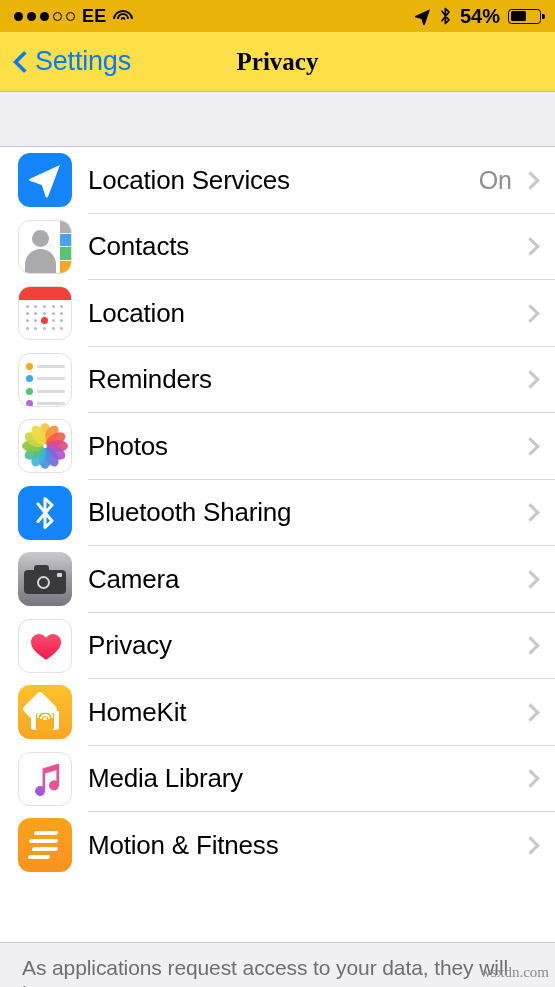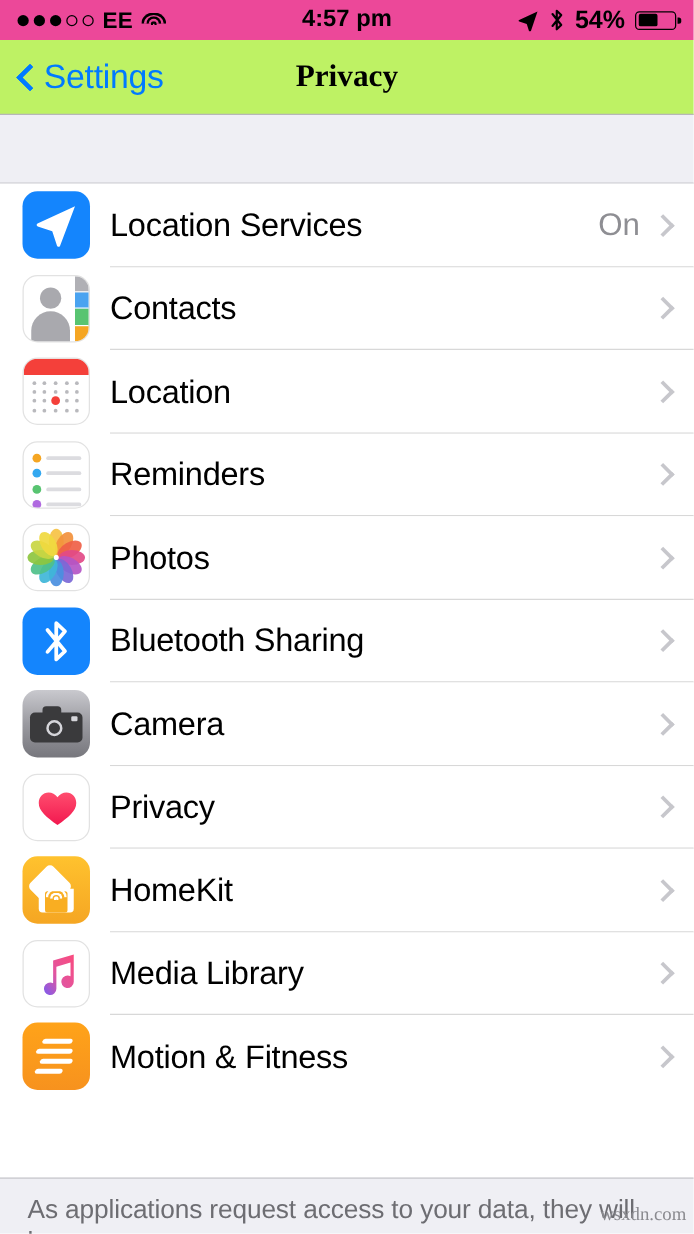--- a/index.html
+++ b/index.html
@@ -7,21 +7,21 @@
     width:555px; height:987px;
     background:#ffffff;
     font-family:"Liberation Sans", sans-serif;
     -webkit-font-smoothing:antialiased;
     overflow:hidden;
   }
   #screen { position:relative; width:555px; height:987px; background:#ffffff; }
 
   
   .statusbar {
-    position:relative; height:32px; background:#ec4899;
+    position:relative; height:32px; background:#eab308;
     display:flex; align-items:center; padding:0 14px;
     font-size:19px; font-weight:bold; color:#000;
   }
   .sb-left { display:flex; align-items:center; gap:7px; }
   .dots { display:flex; align-items:center; gap:4px; }
   .dot { width:9px; height:9px; border-radius:50%; }
   .dot.on { background:#000; }
   .dot.off { background:transparent; border:1.4px solid #000; }
   .carrier { font-size:18px; font-weight:bold; letter-spacing:.2px; }
   .wifi { position:relative; width:20px; height:15px; }
@@ -36,21 +36,21 @@
   .sb-right { margin-left:auto; display:flex; align-items:center; gap:8px; z-index:2; }
   .batt-pct { font-size:20px; font-weight:bold; }
   .batt { position:relative; width:33px; height:15px; }
   .batt-body { position:absolute; inset:0; border:1.6px solid #000; border-radius:3.5px; }
   .batt-fill { position:absolute; top:2.6px; left:2.6px; bottom:2.6px; background:#000; border-radius:1.5px; }
   .batt-cap { position:absolute; right:-3.5px; top:5px; width:2.6px; height:5px;
               background:#000; border-radius:0 2px 2px 0; }
 
   
   .navbar {
-    position:relative; height:60px; background:#bef264;
+    position:relative; height:60px; background:#fde047;
     border-bottom:1px solid #b7b7b7;
     display:flex; align-items:center; padding:0 10px;
   }
   .back { display:flex; align-items:center; gap:3px; cursor:pointer; }
   .back-chev { width:16px; height:16px; border-left:4px solid #007aff;
                border-bottom:4px solid #007aff; transform:rotate(45deg);
                margin-left:6px; border-radius:1px; }
   .back-label { color:#007aff; font-size:27px; letter-spacing:-.2px; }
   .nav-title { position:absolute; left:0; right:0; text-align:center;
                font-size:25px; font-weight:bold; color:#000; pointer-events:none;font-family:Liberation Serif, serif; }
@@ -176,21 +176,20 @@
         <span class="dot off"></span>
           <span class="dot off"></span>
       </div>
       <span class="carrier">EE</span>
       <span class="wifi">
           <i></i>
           <i></i>
           <i></i>
         </span>
     </div>
-    <div class="sb-center">4:57 pm</div>
     <div class="sb-right">
       <svg width="17" height="17" viewBox="0 0 17 17">
         <path d="M16 1.2 1.3 7.9c-.6.3-.5 1.1.1 1.3l6 1.9 1.9 6c.2.6 1 .7 1.3.1z" fill="#000"></path>
       </svg>
       <svg width="13" height="18" viewBox="0 0 13 18">
         <path d="M3 4.2 10 13l-3.6 3.4V1.6L10 5 3 13.8" fill="none" stroke="#000" stroke-width="1.7" stroke-linecap="round" stroke-linejoin="round"></path>
       </svg>
       <span class="batt-pct">54%</span>
       <span class="batt">
         <span class="batt-body"></span>

